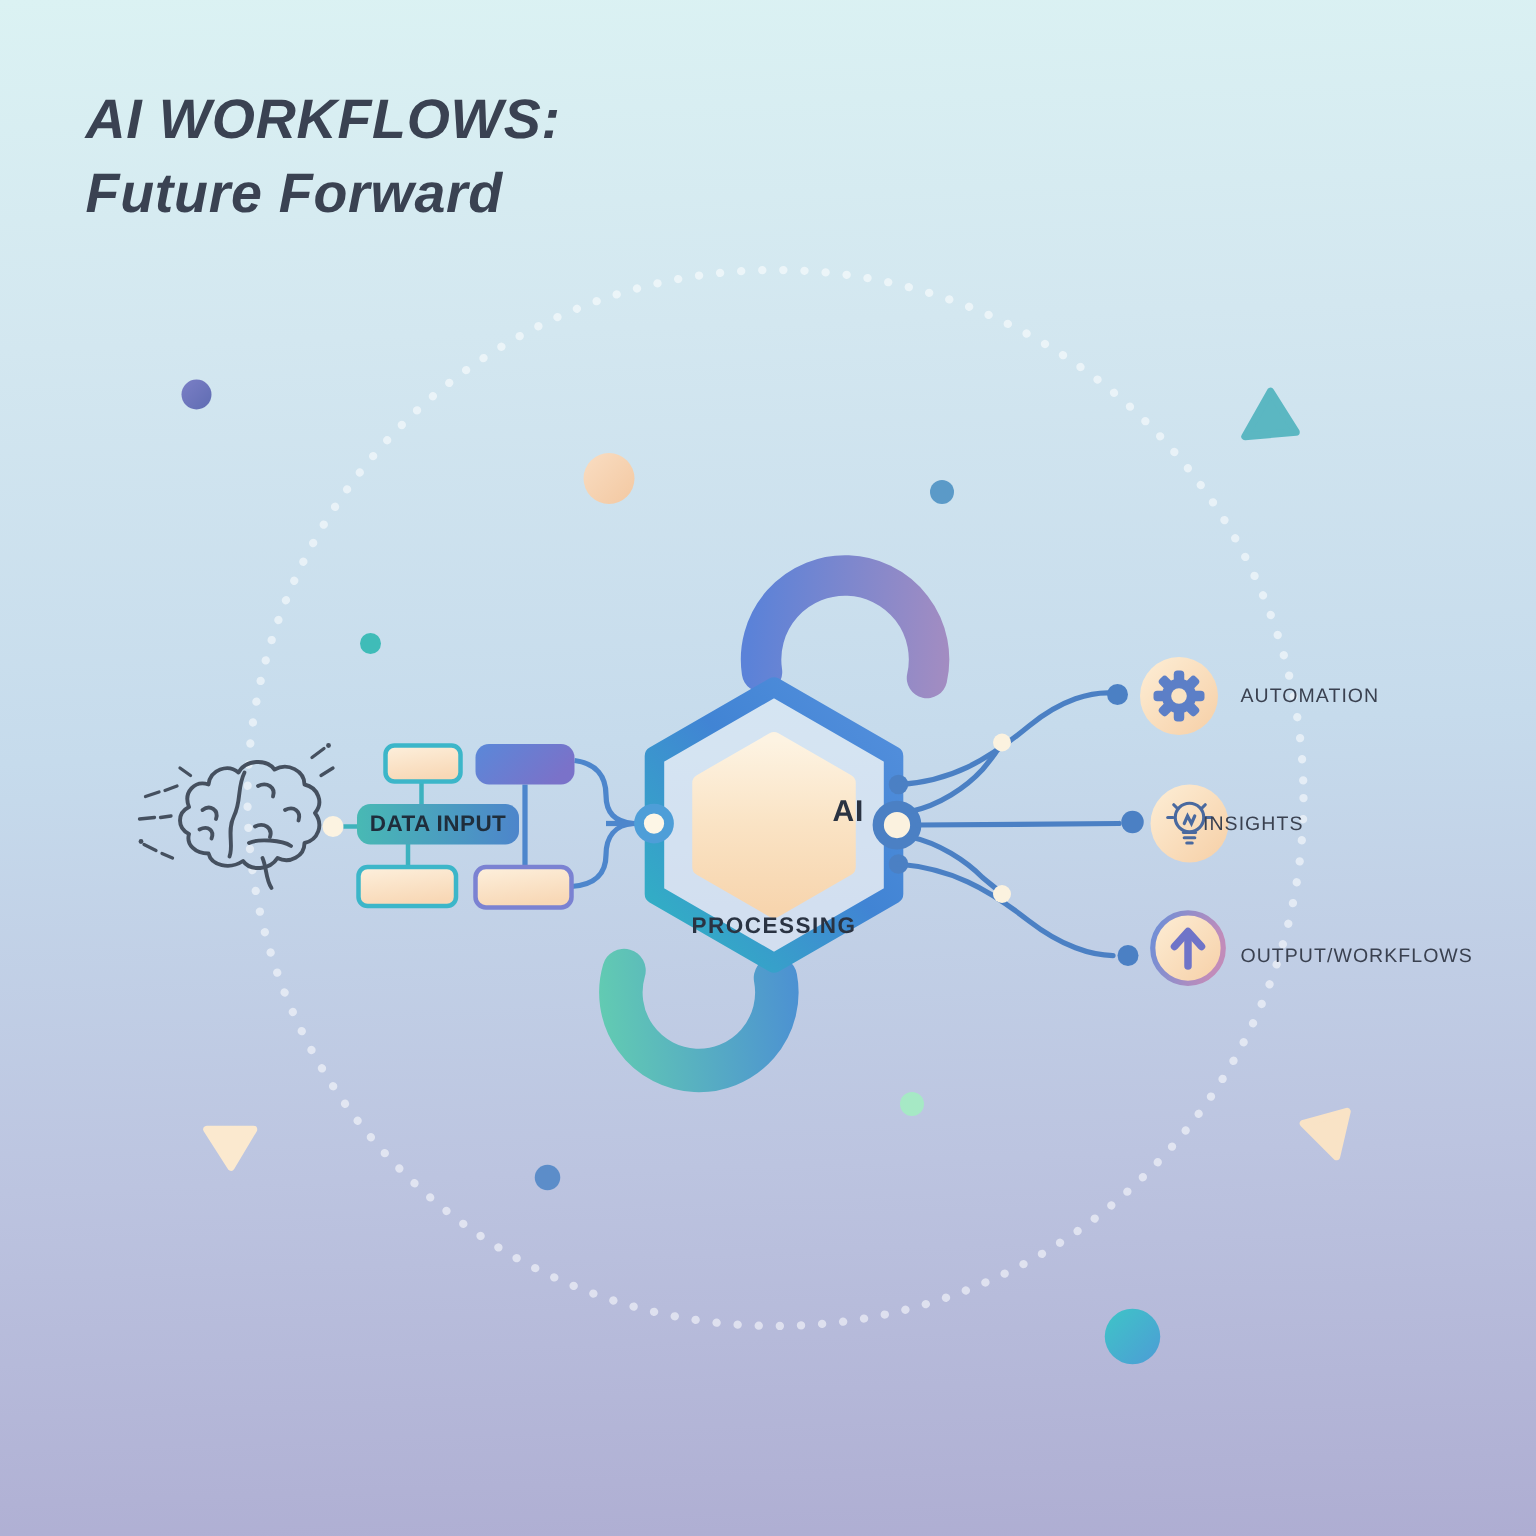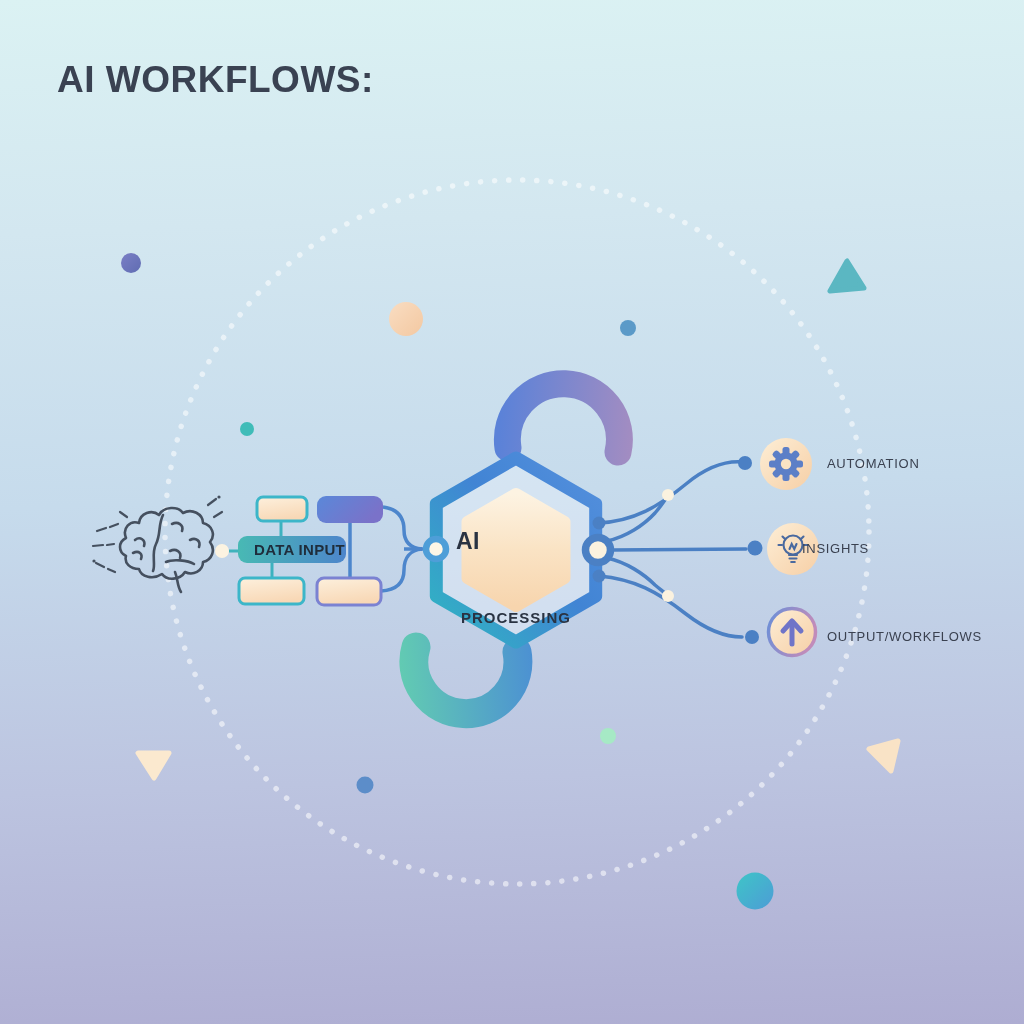--- a/index.html
+++ b/index.html
@@ -5,39 +5,39 @@
   html,body{margin:0;padding:0;background:#9fa3c6;}
   .stage{
     position:relative;width:1024px;height:1024px;overflow:hidden;
     font-family:"Liberation Sans",sans-serif;
     background:linear-gradient(178deg,#dbf2f3 0%,#d3e7f0 22%,#c6dbec 48%,#bcc4e0 75%,#aeadd2 100%);
   }
   .layer{position:absolute;left:0;top:0;width:1024px;height:1024px;}
   .title{
     position:absolute;left:57px;top:55px;
     font-size:37px;line-height:1.33;font-weight:bold;
-    color:#3a4252;letter-spacing:.5px;
+    color:#3a4252;letter-spacing:.5px;font-style:italic;
   }
   .lbl{
     position:absolute;height:20px;line-height:20px;
     font-size:13px;font-weight:500;color:#3a4150;letter-spacing:.7px;
     white-space:nowrap;
   }
   .lbl-automation{left:827px;top:454px;}
   .lbl-insights{left:802px;top:539px;}
   .lbl-output{left:827px;top:627px;}
   .datainput{
     position:absolute;left:238px;top:536px;width:108px;height:27px;
-    line-height:27px;text-align:left;
-    font-size:15px;font-weight:bold;color:#1f2d3b;letter-spacing:.3px;padding-left:16px;
+    line-height:27px;text-align:center;
+    font-size:15px;font-weight:bold;color:#1f2d3b;letter-spacing:.3px;
   }
   .hex-ai{
     position:absolute;left:456px;top:527px;width:120px;height:28px;
-    line-height:28px;text-align:left;
-    font-size:23px;font-weight:bold;color:#2a3342;letter-spacing:.5px;
+    line-height:28px;text-align:right;
+    font-size:20px;font-weight:bold;color:#2a3342;letter-spacing:.5px;
   }
   .hex-proc{
     position:absolute;left:436px;top:586px;width:160px;height:20px;
     line-height:20px;text-align:center;
     font-size:15px;font-weight:700;color:#2a3342;letter-spacing:1px;margin-top:22px;
   }
 </style>
 </head>
 <body>
 
@@ -220,20 +220,21 @@
       <circle cx="792" cy="632" r="23.5" fill="url(#gIconCircle)" stroke="url(#gOutRing)" stroke-width="3.5"></circle>
       <g transform="translate(792,632)" fill="none" stroke="#6f74c8" stroke-width="5" stroke-linecap="round" stroke-linejoin="round">
         <path d="M 0 12 L 0 -10"></path>
         <path d="M -9 -1 L 0 -11 L 9 -1"></path>
       </g>
     </g>
   </svg>
 
   <div class="title">
     <div>AI WORKFLOWS:</div>
+    <div>Future Forward</div>
   </div>
 
   <div class="datainput">DATA INPUT</div>
 
   <div class="hex-ai">AI</div>
   <div class="hex-proc">PROCESSING</div>
 
   <div class="lbl lbl-automation">AUTOMATION</div>
   <div class="lbl lbl-insights">INSIGHTS</div>
   <div class="lbl lbl-output">OUTPUT/WORKFLOWS</div>

